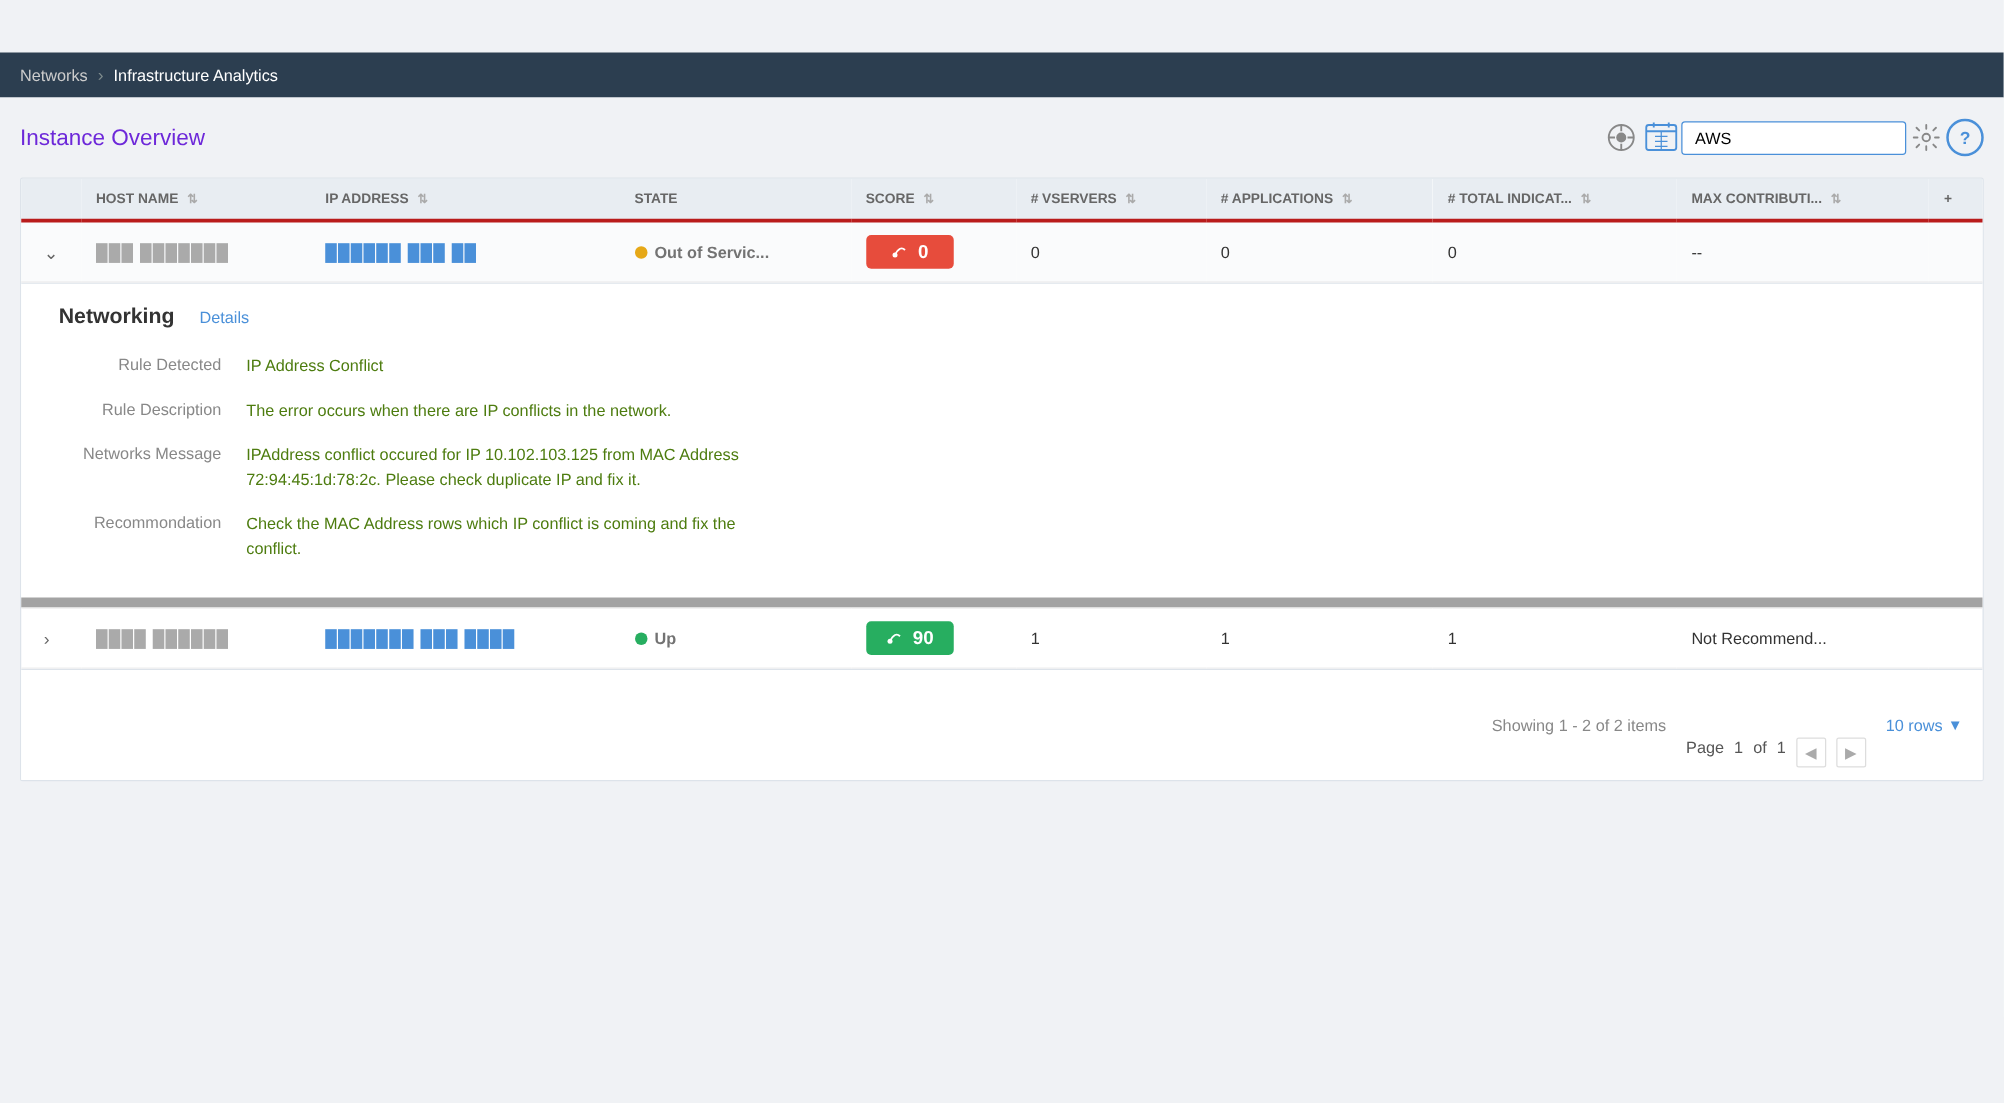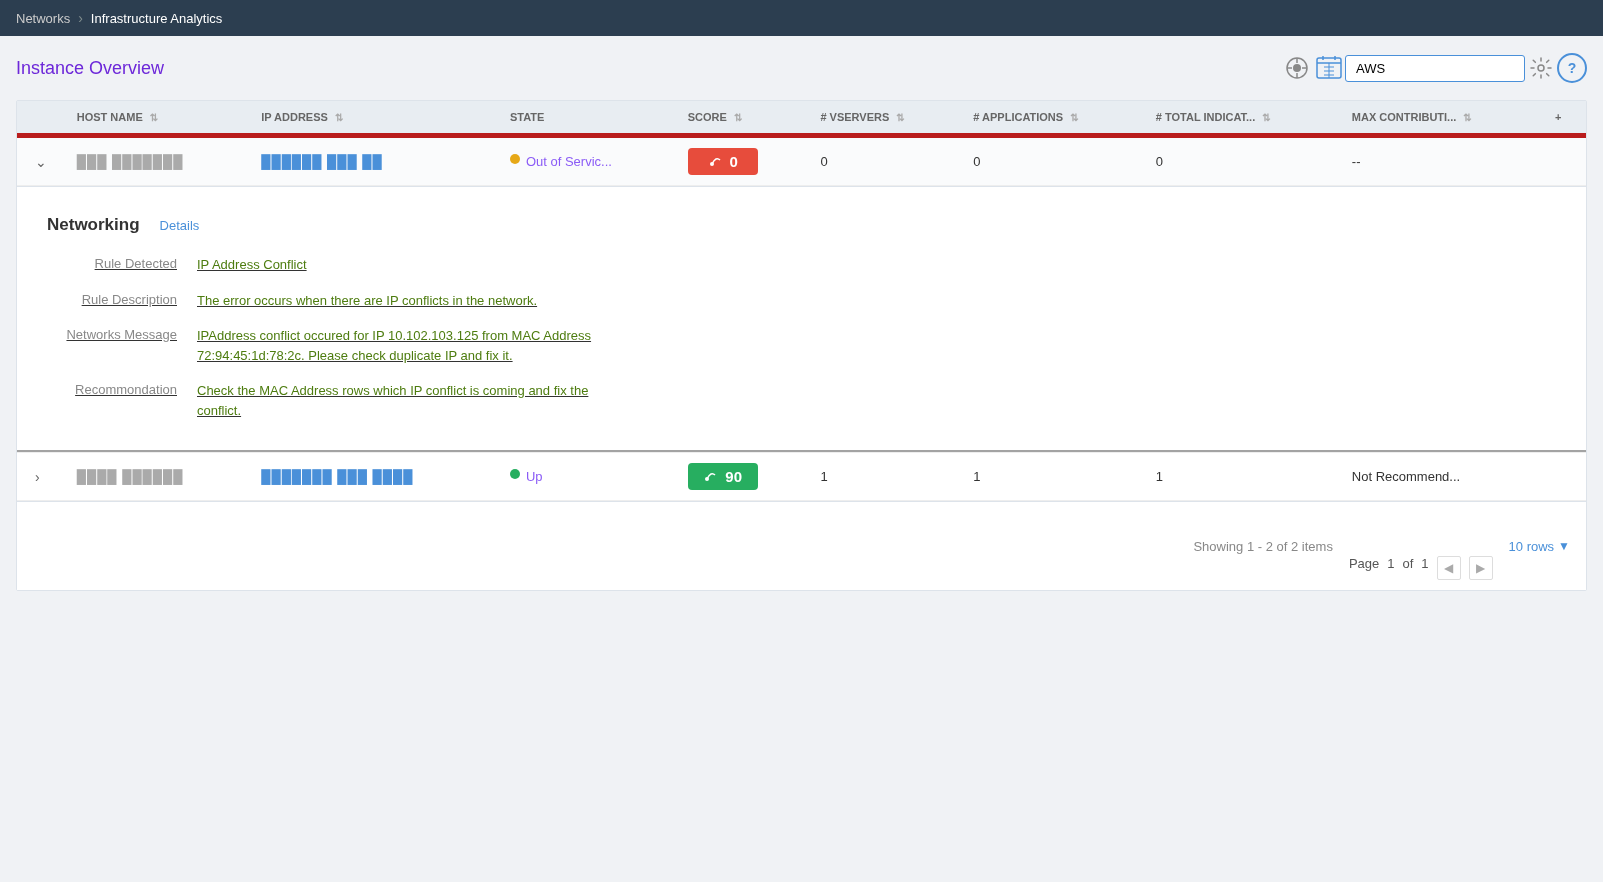--- a/index.html
+++ b/index.html
@@ -8,20 +8,21 @@
     
     .top-nav {
       background: #2c3e50;
       color: #ccc;
       padding: 0 16px;
       height: 36px;
       display: flex;
       align-items: center;
       gap: 8px;
       font-size: 13px;
+      margin-top: 42px;
     }
     .top-nav .nav-separator { color: #7f8c8d; font-size: 14px; }
     .top-nav .nav-current { color: #fff; }
 
     
     .main-content {
       padding: 16px;
       background: #f0f2f5;
       min-height: calc(100vh - 36px);
     }
@@ -89,21 +90,21 @@
     .data-table thead tr {
       background: #e8edf2;
     }
     .data-table thead th {
       padding: 10px 12px;
       text-align: left;
       font-size: 11px;
       font-weight: 600;
       color: #666;
       text-transform: uppercase;
-      border-bottom: 5px solid #b91c1c;
+      border-bottom: 3px solid #b91c1c;
       white-space: nowrap;
       position: relative;
     }
     .data-table thead th .sort-icon {
       display: inline-block;
       font-size: 10px;
       color: #aaa;
       margin-left: 4px;
     }
     .data-table tbody tr {
@@ -131,23 +132,25 @@
       font-size: 13px;
       letter-spacing: 1px;
     }
     .ip-text {
       color: #4a90d9;
       font-size: 13px;
       letter-spacing: 1px;
     }
     .state-badge {
       display: flex;
+      align-items: center;
       gap: 6px;
       font-size: 13px;
-      color: #8b5cf6;
+      color: #737373;
+      font-weight: bold;
     }
     .state-dot {
       width: 10px;
       height: 10px;
       border-radius: 50%;
       display: inline-block;
     }
     .state-dot.yellow { background: #e6a817; }
     .state-dot.green { background: #27ae60; }
 
@@ -170,22 +173,22 @@
       font-size: 14px;
     }
 
     
     .detail-panel-row td {
       padding: 0 !important;
     }
     .detail-panel {
       background: #fff;
       border-top: 1px solid #dde3ea;
-      border-bottom: 2px solid #a3a3a3;
-      padding: 28px 30px 30px 30px;
+      border-bottom: 8px solid #a3a3a3;
+      padding: 16px 30px 30px 30px;
     }
     .detail-panel-header {
       display: flex;
       align-items: center;
       gap: 20px;
       margin-bottom: 20px;
     }
     .detail-panel-title {
       font-size: 17px;
       font-weight: 600;
@@ -198,21 +201,20 @@
       text-decoration: none;
     }
     .detail-rows {
       display: flex;
       flex-direction: column;
       gap: 16px;
     }
     .detail-row {
       display: flex;
       gap: 20px;
-      text-decoration: underline;
     }
     .detail-label {
       color: #888;
       font-size: 13px;
       min-width: 130px;
       text-align: right;
       padding-top: 1px;
     }
     .detail-value {
       color: #4d7c0f;

